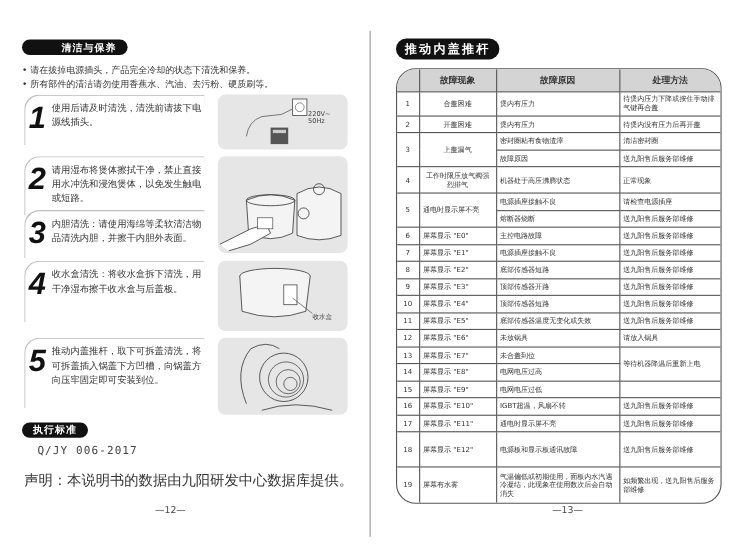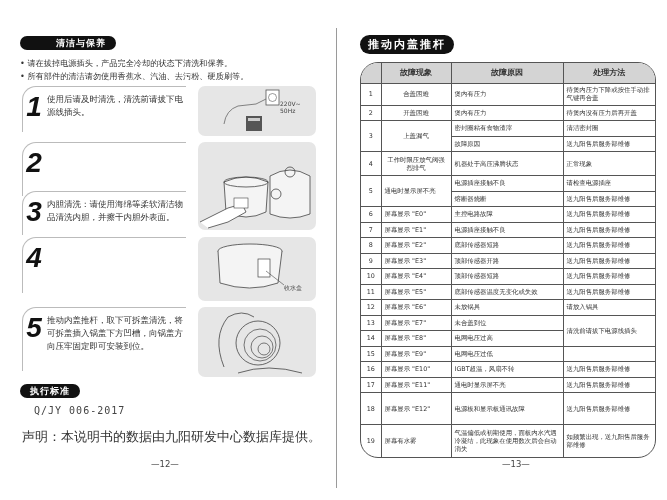--- a/index.html
+++ b/index.html
@@ -77,40 +77,42 @@
       <circle cx="74.5" cy="11.5" r="4" fill="none" stroke="#555" stroke-width="0.6"></circle>
       <path d="M68 13 L58 18 L40 20 Q28 24 26 38" fill="none" stroke="#666" stroke-width="0.8"></path>
       <rect x="48" y="30" width="16" height="15" fill="#555"></rect>
       <rect x="50" y="32" width="12" height="3" fill="#ccc"></rect>
     </svg>
     <div class="illus-label" style="left:82px;top:14px;">220V~ 50Hz</div>
   </div>
 
   <div class="step" style="top:142px;height:54px;">
     <div class="step-num">2</div>
+    <div class="step-text">请用湿布将煲体擦拭干净，禁止直接用水冲洗和浸泡煲体，以免发生触电或短路。</div>
   </div>
   <div class="illus" style="top:142px;height:88px;">
     <svg viewBox="0 0 118 88">
       <path d="M26 40 Q48 30 70 40 L68 70 Q48 80 28 70 Z" fill="#f4f4f4" stroke="#444" stroke-width="0.8"></path>
       <ellipse cx="48" cy="40" rx="22" ry="5" fill="none" stroke="#444" stroke-width="0.8"></ellipse>
       <path d="M72 34 Q92 22 112 34 L112 72 Q92 80 72 72 Z" fill="#f4f4f4" stroke="#444" stroke-width="0.8"></path>
       <circle cx="92" cy="30" r="5" fill="none" stroke="#444" stroke-width="0.8"></circle>
       <circle cx="78" cy="52" r="5" fill="none" stroke="#444" stroke-width="0.8"></circle>
       <path d="M2 80 L30 66 L44 62 L48 70 L30 80 L10 86" fill="#fff" stroke="#444" stroke-width="0.8"></path>
       <rect x="36" y="56" width="14" height="10" fill="#fff" stroke="#444" stroke-width="0.6"></rect>
     </svg>
   </div>
 
   <div class="step" style="top:191px;height:44px;">
     <div class="step-num">3</div>
     <div class="step-text">内胆清洗：请使用海绵等柔软清洁物品清洗内胆，并擦干内胆外表面。</div>
   </div>
 
   <div class="step" style="top:237px;height:56px;">
     <div class="step-num">4</div>
+    <div class="step-text">收水盒清洗：将收水盒拆下清洗，用干净湿布擦干收水盒与后盖板。</div>
   </div>
   <div class="illus" style="top:237px;height:64px;">
     <svg viewBox="0 0 118 64">
       <ellipse cx="52" cy="14" rx="32" ry="7" fill="#f4f4f4" stroke="#444" stroke-width="0.8"></ellipse>
       <path d="M20 14 L22 46 Q52 56 80 46 L84 14" fill="#f4f4f4" stroke="#444" stroke-width="0.8"></path>
       <rect x="60" y="22" width="12" height="18" fill="#fff" stroke="#444" stroke-width="0.7"></rect>
       <line x1="68" y1="34" x2="86" y2="48" stroke="#444" stroke-width="0.6"></line>
     </svg>
     <div class="illus-label" style="left:86px;top:47px;">收水盒</div>
   </div>
@@ -126,21 +128,21 @@
       <circle cx="62" cy="38" r="16" fill="none" stroke="#444" stroke-width="0.7"></circle>
       <circle cx="64" cy="40" r="11" fill="none" stroke="#444" stroke-width="0.7"></circle>
       <circle cx="66" cy="42" r="6" fill="none" stroke="#444" stroke-width="0.7"></circle>
       <path d="M40 66 Q70 56 104 66" fill="none" stroke="#444" stroke-width="0.8"></path>
     </svg>
   </div>
 
   <div class="pill pill-left" style="top:384px;">执行标准</div>
   <div class="std-code">Q/JY 006-2017</div>
   <div class="statement">声明：本说明书的数据由九阳研发中心数据库提供。</div>
-  <div class="page-num" style="left:151px;top:459px;text-align:right;">—12—</div>
+  <div class="page-num" style="left:141px;top:459px;text-align:right;">—12—</div>
 </div>
 
 <div class="page-divider"></div>
 
 <div class="page page-right">
   <div class="pill pill-right">推动内盖推杆</div>
 
   <div class="table-wrap">
     <table>
       <thead>
@@ -229,21 +231,21 @@
         <tr>
           <td class="no">12</td>
           <td class="sym">屏幕显示 "E6"</td>
           <td class="cause">未放锅具</td>
           <td>请放入锅具</td>
         </tr>
         <tr>
           <td class="no">13</td>
           <td class="sym">屏幕显示 "E7"</td>
           <td class="cause">未合盖到位</td>
-          <td rowspan="2">清洗前请拔下电源线插头</td>
+          <td rowspan="2">等待机器降温后重新上电</td>
         </tr>
         <tr>
           <td class="no">14</td>
           <td class="sym">屏幕显示 "E8"</td>
           <td class="cause">电网电压过高</td>
         </tr>
         <tr>
           <td class="no">15</td>
           <td class="sym">屏幕显示 "E9"</td>
           <td class="cause">电网电压过低</td>

